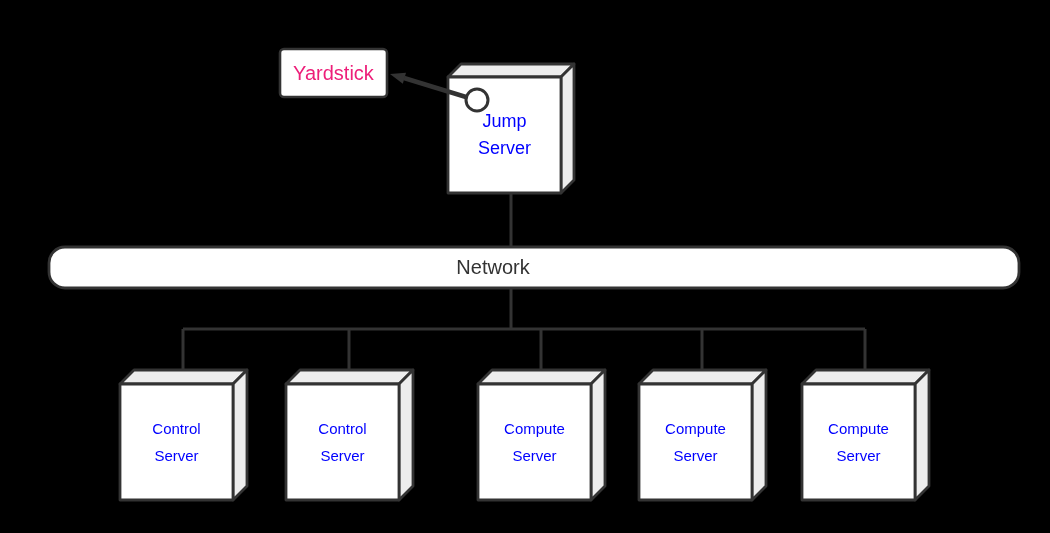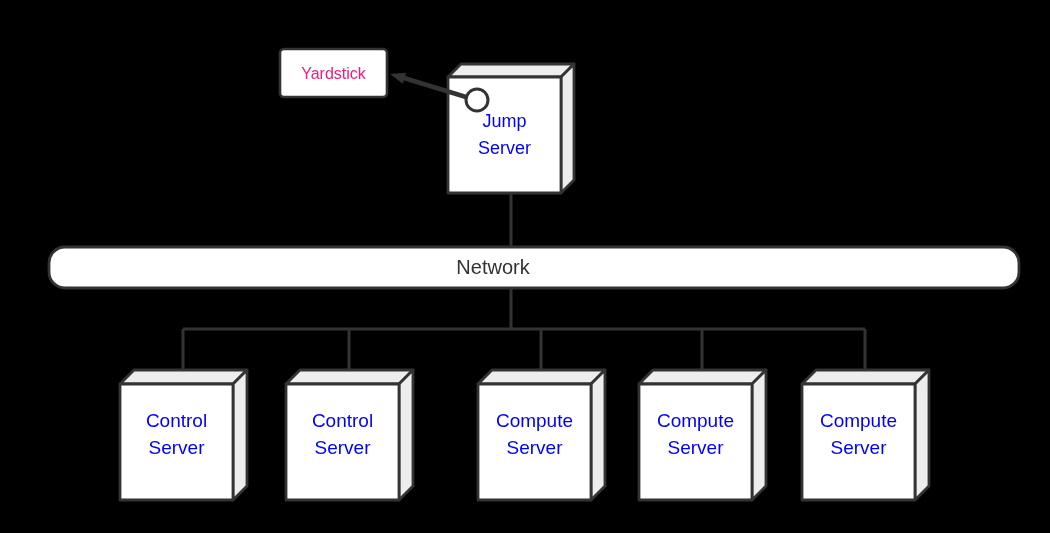--- a/index.html
+++ b/index.html
@@ -26,38 +26,38 @@
     flex-direction: column;
     align-items: center;
     justify-content: center;
     text-align: center;
     pointer-events: none;
     line-height: 27px;
   }
   .label-yardstick {
     left: 280px; top: 49px; width: 107px; height: 48px;
     color: #ed1e79;
-    font-size: 16px;
+    font-size: 20px;
     font-weight: 400;
   }
   .label-jump {
     left: 448px; top: 77px; width: 113px; height: 116px;
     color: #0000ff;
     font-size: 18px;
   }
   .label-network {
     left: 49px; top: 247px; width: 888px; height: 41px;
     color: #333333;
     font-size: 20px;
     align-items: center;
   }
   .label-server {
-    top: 376px; width: 113px; height: 116px;
+    top: 384px; width: 113px; height: 116px;
     color: #0000ff;
-    font-size: 19px;
+    font-size: 15px;
   }
   .label-server-1 { left: 120px; }
   .label-server-2 { left: 286px; }
   .label-server-3 { left: 478px; }
   .label-server-4 { left: 639px; }
   .label-server-5 { left: 802px; }
   .label span { display: block; }
 </style>
 </head>
 <body>

